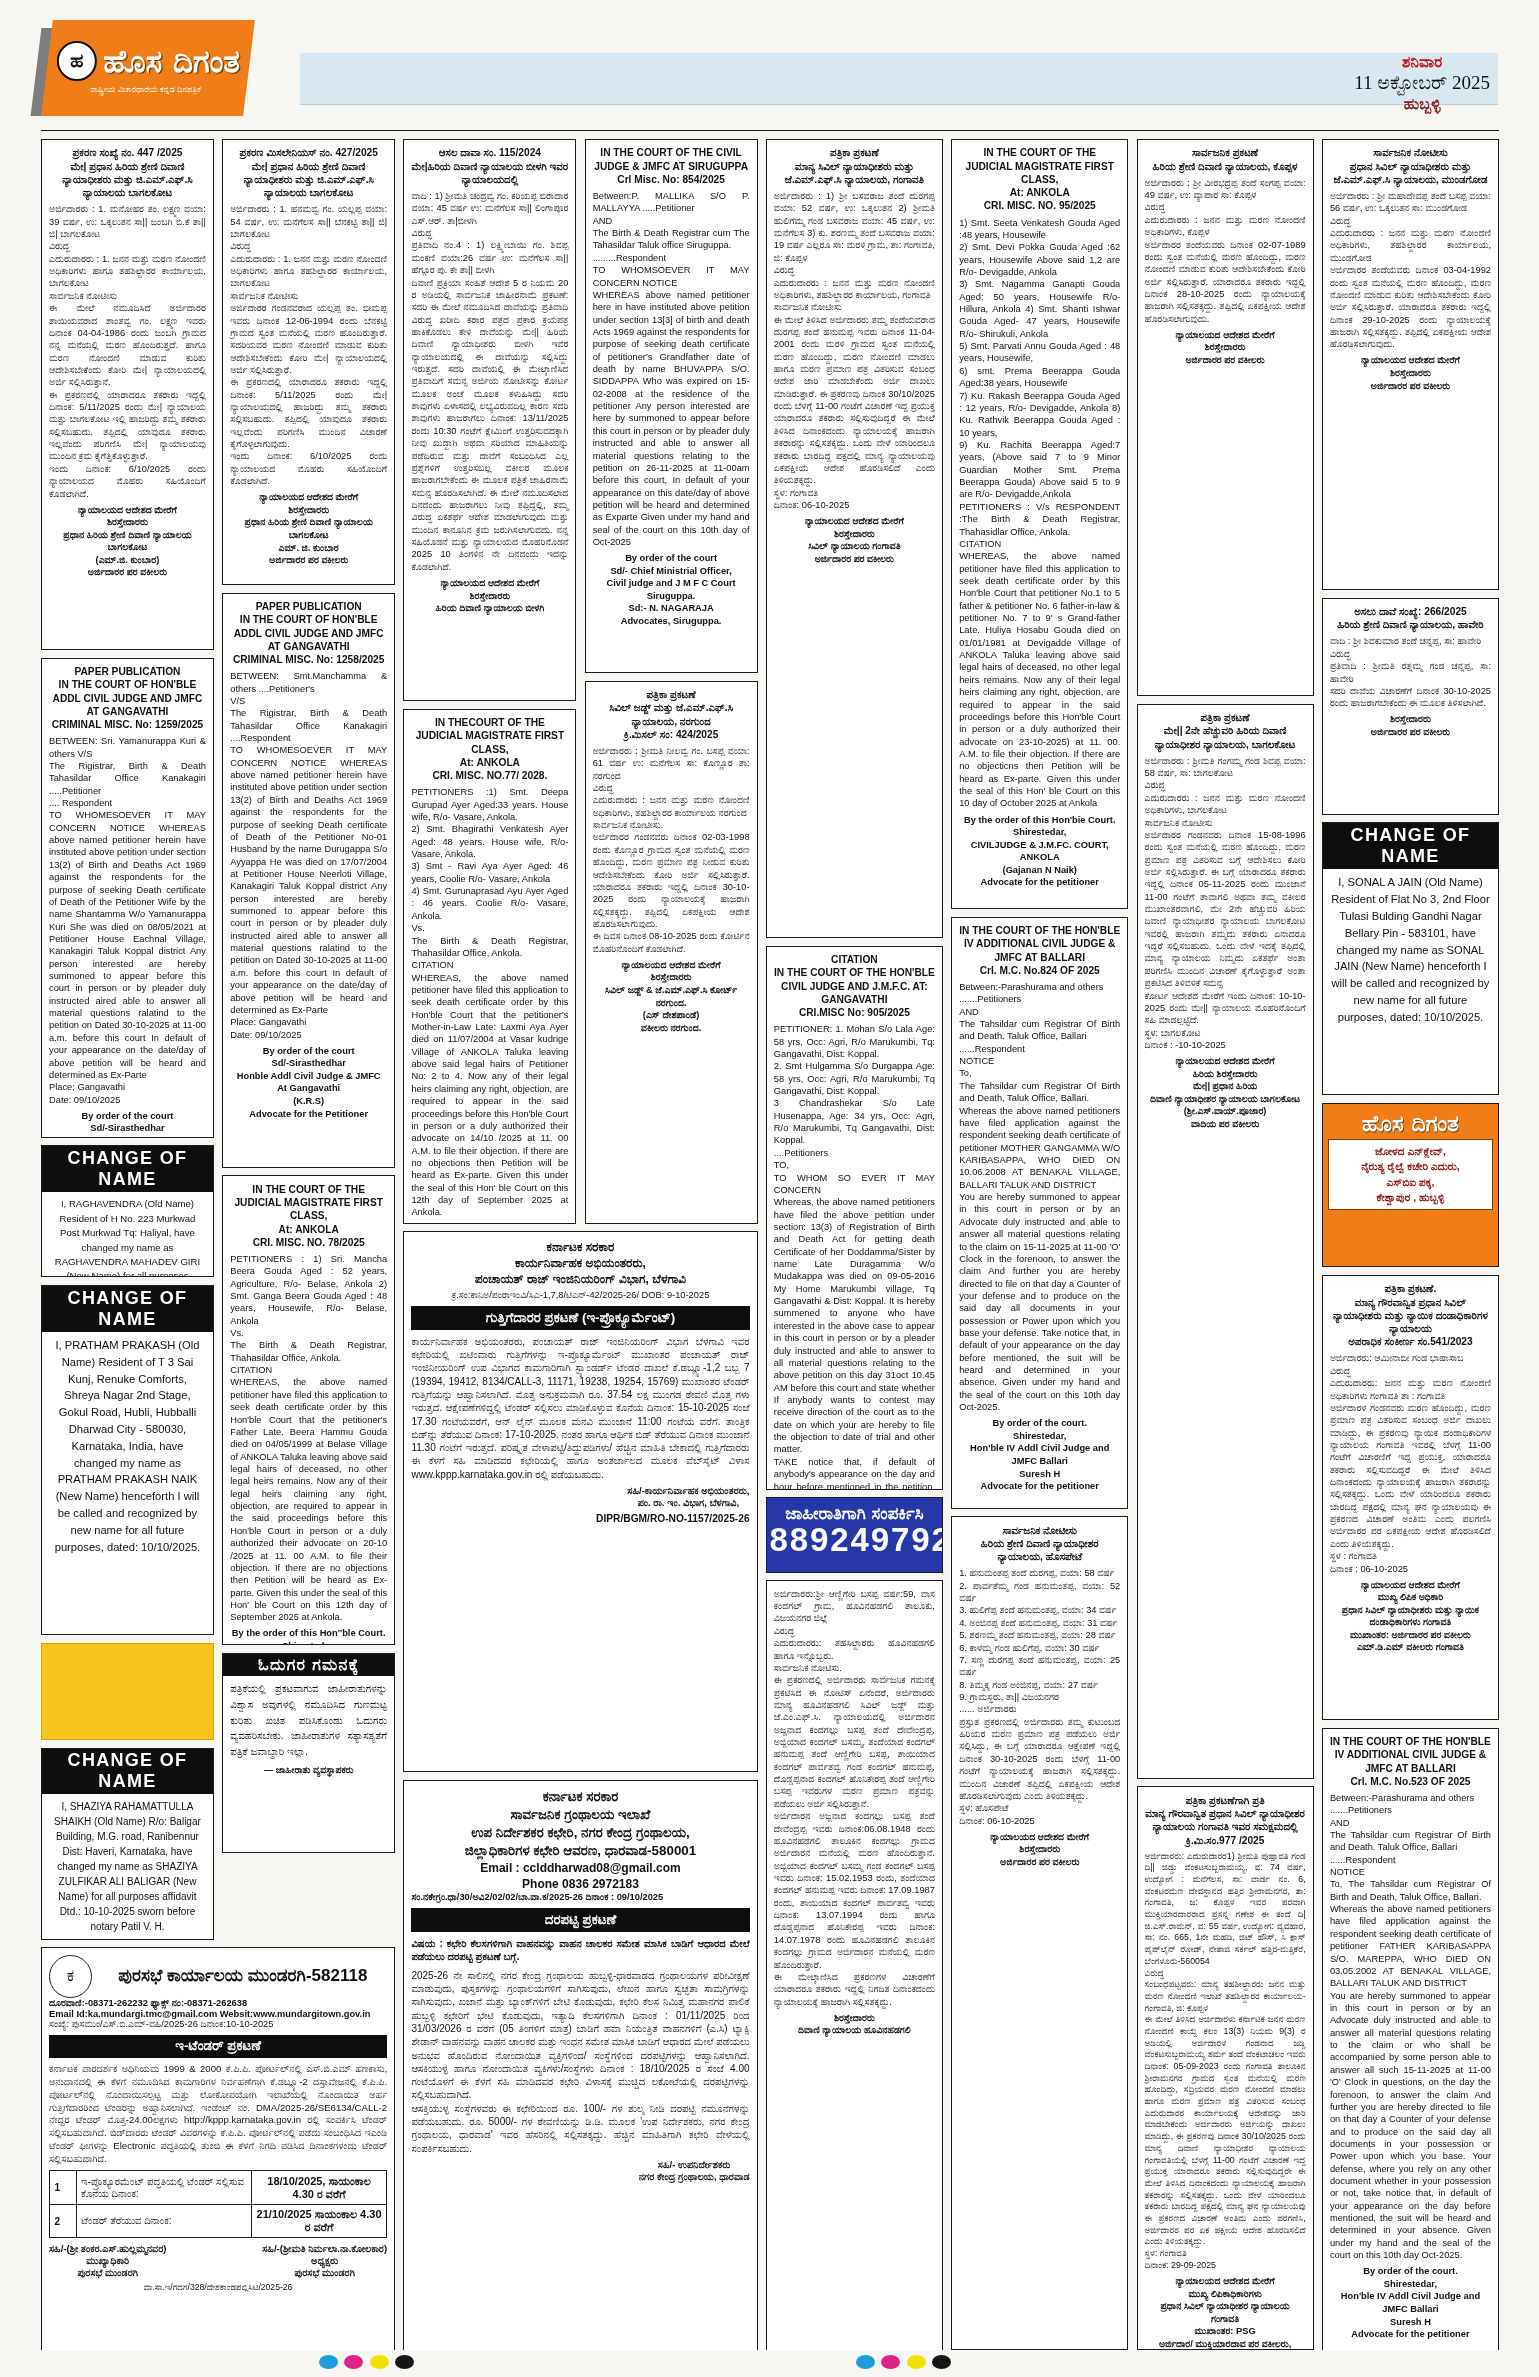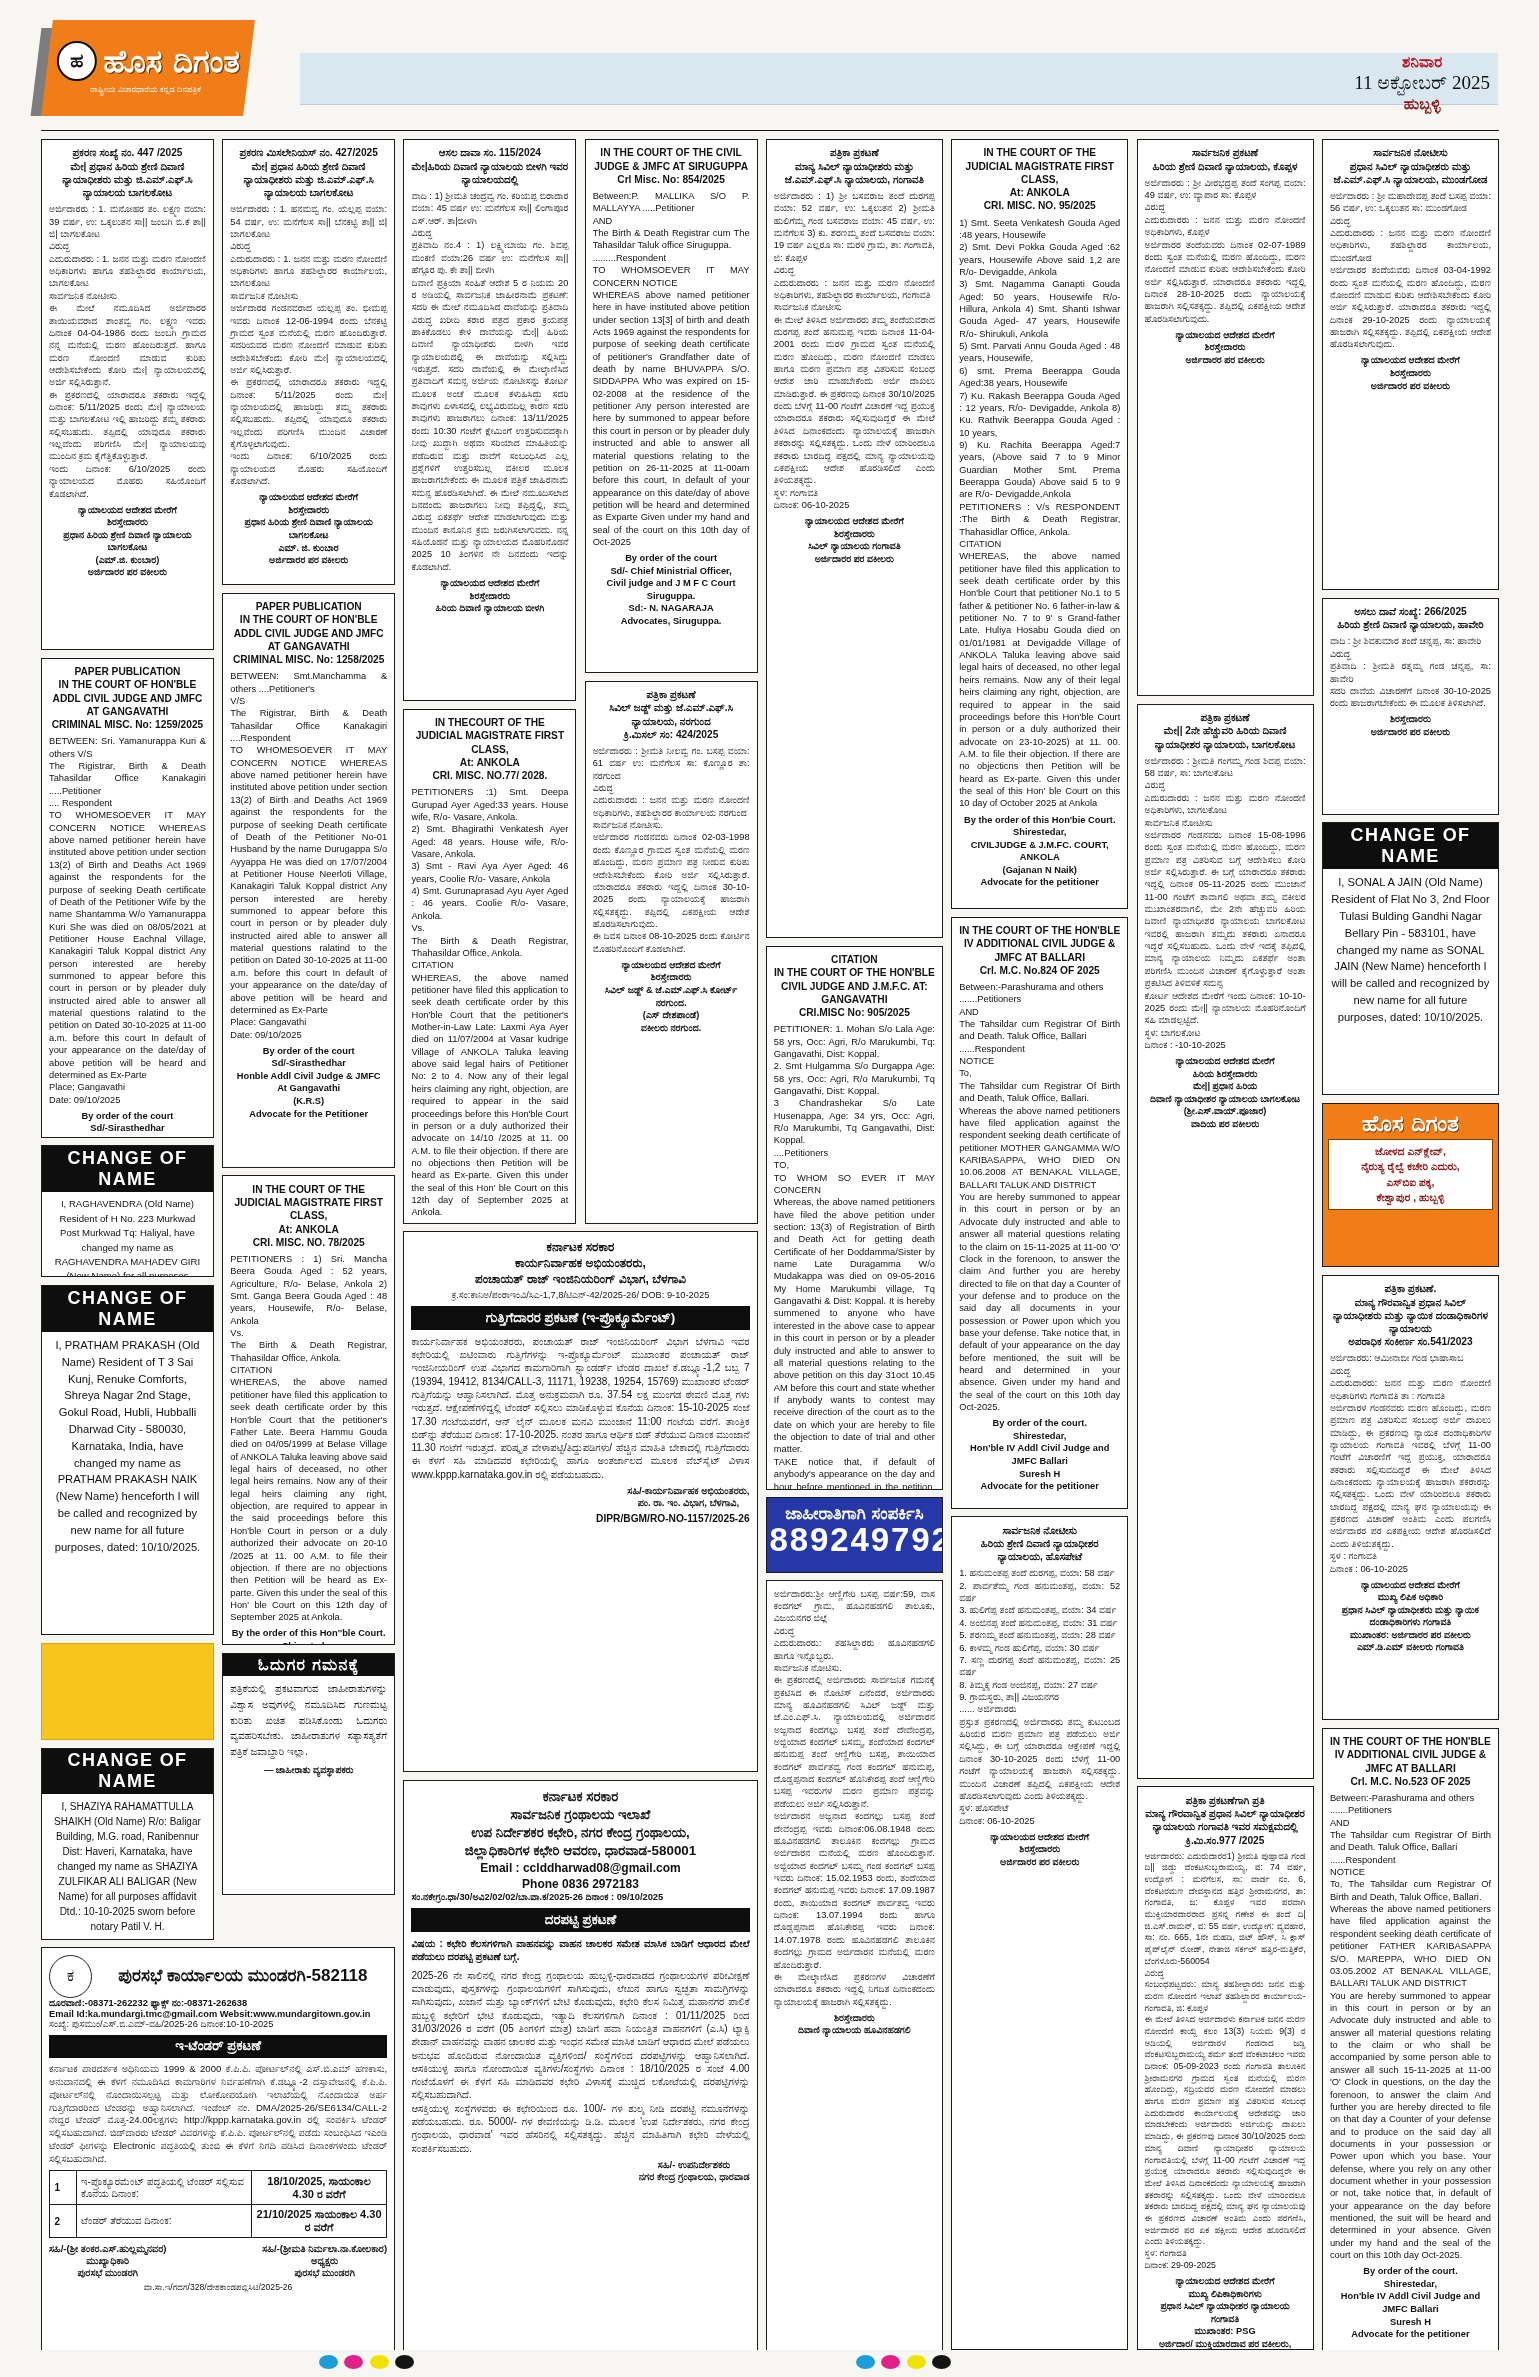--- a/index.html
+++ b/index.html
@@ -175,21 +175,21 @@
             <div class="b">PETITIONERS : 1) Sri. Mancha Beera Gouda Aged : 52 years, Agriculture, R/o- Belase, Ankola 2) Smt. Ganga Beera Gouda Aged : 48 years, Housewife, R/o- Belase, Ankola
 Vs.
 The Birth &amp; Death Registrar, Thahasildar Office, Ankola.
 CITATION
 WHEREAS, the above named petitioner have filed this application to seek death certificate order by this Hon'ble Court that the petitioner's Father Late. Beera Hammu Gouda died on 04/05/1999 at Belase Village of ANKOLA Taluka leaving above said legal hairs of deceased, no other legal heirs remains. Now any of their legal heirs claiming any right, objection, are required to appear in the said proceedings before this Hon'ble Court in person or a duly authorized their advocate on 20-10 /2025 at 11. 00 A.M. to file their objection. If there are no objections then Petition will be heard as Ex-parte. Given this under the seal of this Hon' ble Court on this 12th day of September 2025 at Ankola.</div>
             <div class="tail">By the order of this Hon''ble Court.
 Shirestedar,
 CIVIL JUDGE &amp; J.M.F.C. COURT,
 At Ankola</div>
           </div>
-          <div class="nb" style="height:242px">
+          <div class="nb" style="height:200px">
             <div class="con-head" style="font-size:16px">ಓದುಗರ ಗಮನಕ್ಕೆ</div>
             <div class="b" style="font-size:10.2px;line-height:1.55">ಪತ್ರಿಕೆಯಲ್ಲಿ ಪ್ರಕಟವಾಗುವ ಜಾಹೀರಾತುಗಳನ್ನು ವಿಶ್ವಾಸ ಅವುಗಳಲ್ಲಿ ನಮೂದಿಸಿದ ಗುಣಮಟ್ಟ ಕುರಿತು ಖಚಿತ ಪಡಿಸಿಕೊಂಡು ಓದುಗರು ವ್ಯವಹರಿಸಬೇಕು. ಜಾಹೀರಾತುಗಳ ಸತ್ಯಾಸತ್ಯತೆಗೆ ಪತ್ರಿಕೆ ಜವಾಬ್ದಾರಿ ಇಲ್ಲಾ.</div>
             <div class="tail">— ಜಾಹೀರಾತು ವ್ಯವಸ್ಥಾಪಕರು</div>
           </div>
         </div>
       </div>
 
       <div class="nb" style="height:412px">
         <div class="mun-top">
           <div class="emblem">ಕ</div>

